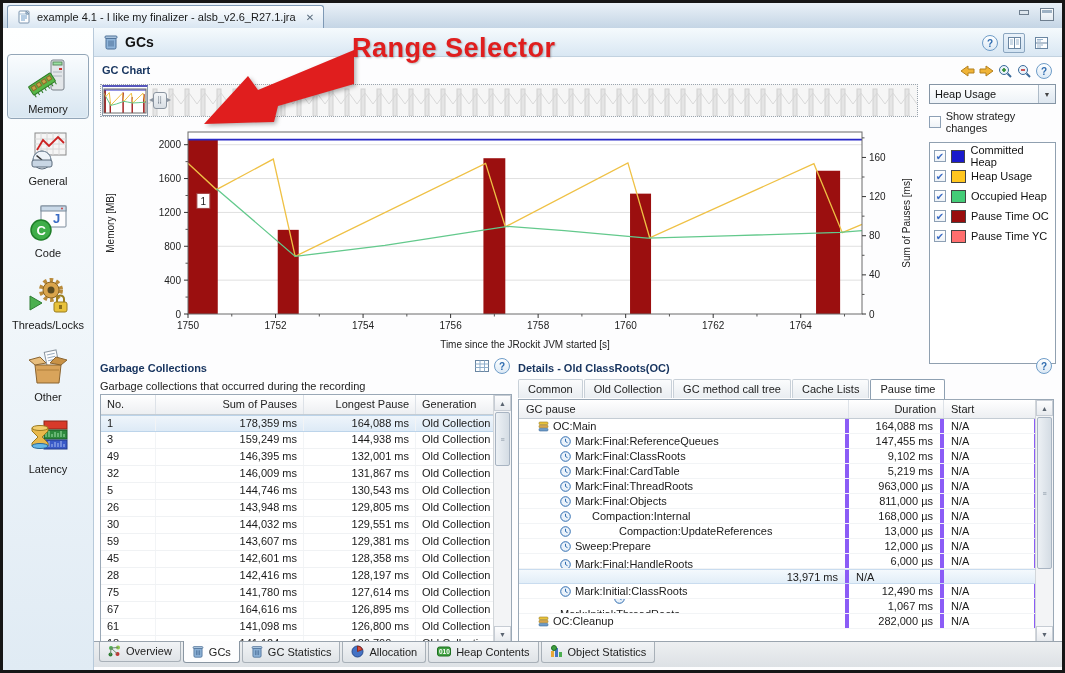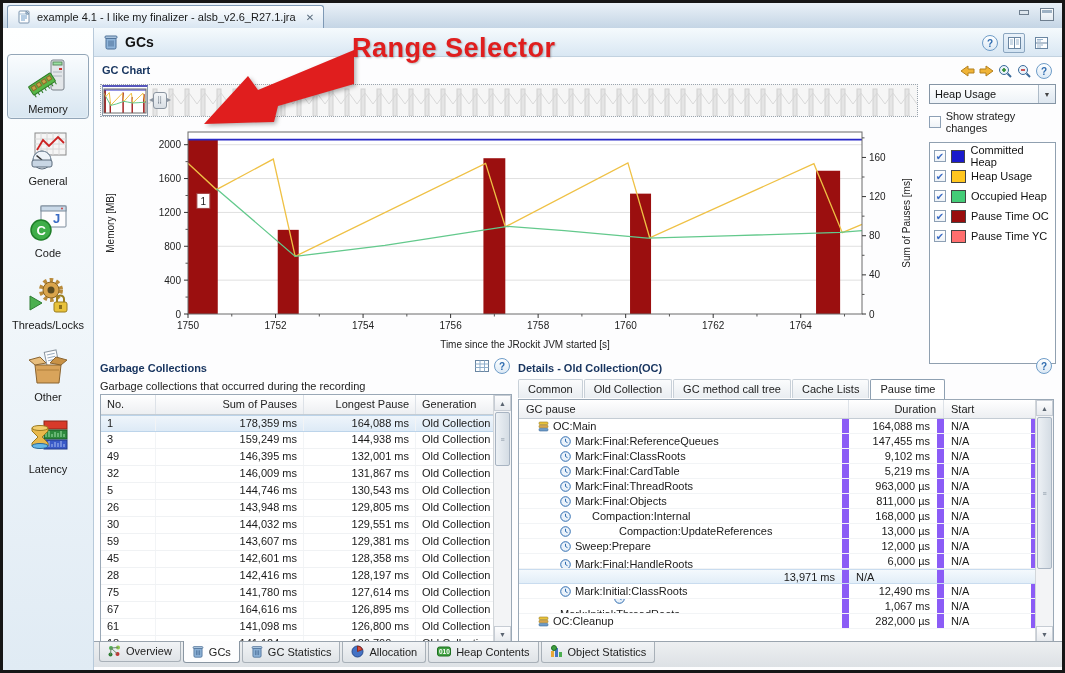--- a/index.html
+++ b/index.html
@@ -77,21 +77,21 @@
   .sthumb{position:absolute;left:1px;right:1px;background:linear-gradient(90deg,#EDF1F5,#D4DCE4);border:1px solid #A8B4C2;border-radius:2px;display:flex;align-items:center;justify-content:center;font-size:7px;color:#8A96A4}
 
   .dt-panel{position:absolute;left:424px;top:330px;width:536px;height:285px}
   .dtabs{position:absolute;left:0;top:18px;height:22px;display:flex;align-items:flex-end;gap:1px}
   .dtab{font-size:11px;color:#222;padding:3px 9px;border:1px solid #C8D0D8;border-bottom:none;background:linear-gradient(#FBFCFD,#E9EDF1);border-radius:2px 2px 0 0;cursor:pointer;white-space:nowrap}
   .dtab.active{background:#fff;border-color:#8EA0B2;font-weight:normal;position:relative;top:1px;padding-bottom:4px}
   .treebox{position:absolute;left:0;top:41px;right:0;bottom:0;border:1px solid #9AA8B6;background:#fff;overflow:hidden}
   .trhead{display:grid;grid-template-columns:330px 95px 94px;height:19px;background:linear-gradient(#FFFFFF,#EDEFF2);border-bottom:1px solid #C4CCD4;box-sizing:border-box}
   .trhead .hc{font-size:11px;color:#222;padding:3px 7px 0 7px;border-right:1px solid #DDE2E8;box-sizing:border-box}
   .ndrow{display:grid;grid-template-columns:330px 95px 94px;height:15px;border-bottom:1px solid #F2F4F6;box-sizing:border-box}
-  .ndrow .cell{font-size:11px;color:#1a1a1a;padding:0 7px;border-right:7px solid #8b5cf6;white-space:nowrap;overflow:hidden;display:flex;align-items:center;box-sizing:border-box}
+  .ndrow .cell{font-size:11px;color:#1a1a1a;padding:0 7px;border-right:4px solid #8b5cf6;white-space:nowrap;overflow:hidden;display:flex;align-items:center;box-sizing:border-box}
   .ndrow .cell.r{justify-content:flex-end}
   .ndrow.sel{background:linear-gradient(#F4F9FD,#E2EEF8);border-top:1px solid #C9DCEF;border-bottom:1px solid #C9DCEF}
   .ndrow .nlabel{display:flex;align-items:center;gap:4px}
 
   
   .btabbar{position:absolute;left:0;right:0;bottom:3px;height:25px;background:linear-gradient(#EDEFF1,#DDE1E5);border-top:1px solid #9AA4AE;display:flex;align-items:flex-start;padding-left:5px;gap:2px}
   .btab{display:flex;align-items:center;gap:5px;font-size:11px;color:#222;padding:3px 8px 4px 8px;background:linear-gradient(#F2F4F6,#DFE3E7);border:1px solid #A8B0B8;border-top:none;border-radius:0 0 3px 3px;cursor:pointer}
   .btab.sel{background:#FDFDFE;border-color:#8A96A2;margin-top:-1px;padding-top:4px}
 
   svg text{font-family:"Liberation Sans",sans-serif}
@@ -511,21 +511,21 @@
             </div>
           <div class="vscroll">
             <div class="sbtn up">▲</div>
             <div class="sthumb" style="top:17px;height:52px">≡</div>
             <div class="sbtn dn">▼</div>
           </div>
         </div>
       </div>
 
       <div class="dt-panel">
-        <span class="panel-title">Details - Old Collection(OC)</span>
+        <span class="panel-title">Details - Old ClassRoots(OC)</span>
         <span class="help" style="position:absolute;right:2px;top:0">?</span>
         <div class="dtabs" id="detailTabs">
             <div class="dtab">Common</div>
             <div class="dtab">Old Collection</div>
             <div class="dtab">GC method call tree</div>
             <div class="dtab">Cache Lists</div>
             <div class="dtab active">Pause time</div>
           </div>
         <div class="treebox">
           <div class="trhead">

